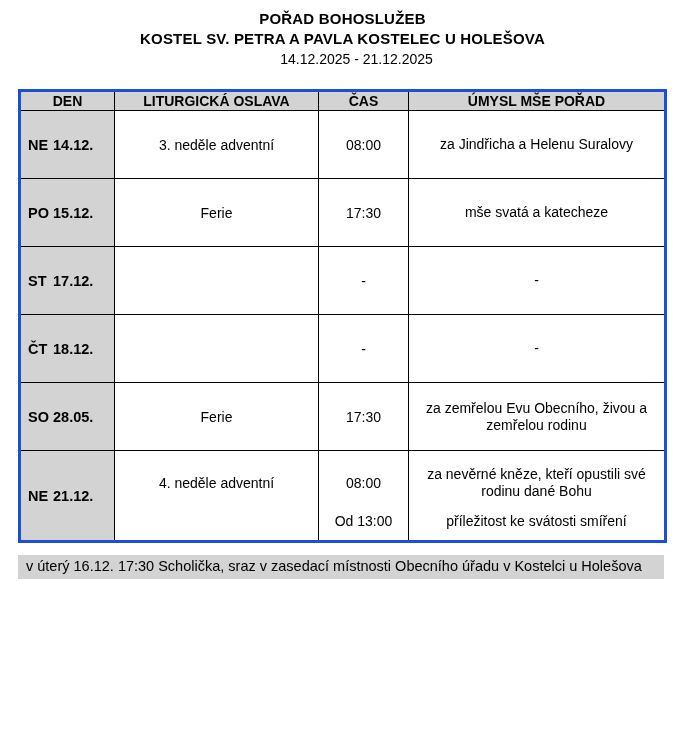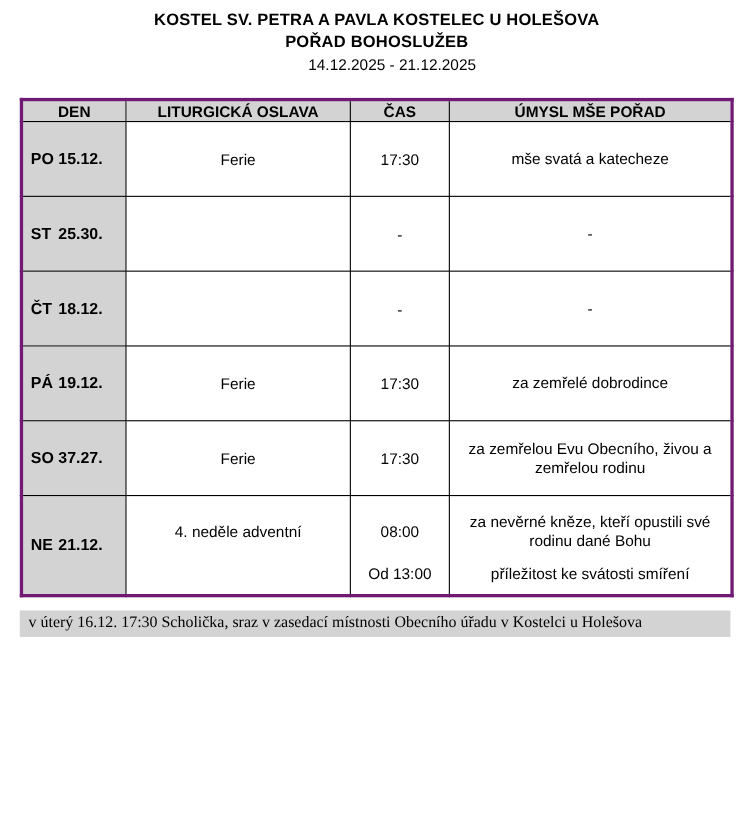--- a/index.html
+++ b/index.html
@@ -14,21 +14,21 @@
   
   .doc-header { text-align:center; padding-top:9px; }
   .title-line { font-weight:bold; font-size:15px; line-height:20px; letter-spacing:0.2px; }
   .date-line  { font-size:14px; line-height:20px;margin-left:28px; }
 
   
   table.schedule {
     border-collapse:collapse;
     table-layout:fixed;
     margin:20px 0 0 18px;
-    border:3px solid #701a75;
+    border:3px solid #1d4ed8;
   }
   col.c-day  { width:95px; }
   col.c-lit  { width:204px; }
   col.c-time { width:90px; }
   col.c-int  { width:257px; }
 
   th, td { border:1px solid #000; overflow:hidden; }
   thead th {
     background:#d3d3d3;
     height:20px;
@@ -67,83 +67,82 @@
   }
 
   
   .footer-note {
     width:646px;
     margin:12px 0 0 18px;
     background:#d3d3d3;
     padding:2px 8px 3px 8px;
     font-size:14.5px; line-height:19px;
     text-align:left;
-    font-family:Liberation Serif, serif;
   }
 </style>
 </head>
 <body>
 
 <div class="page">
 
   <header class="doc-header">
+    <div class="title-line">POŘAD BOHOSLUŽEB</div>
     <div class="title-line">KOSTEL SV. PETRA A PAVLA KOSTELEC U HOLEŠOVA</div>
-    <div class="title-line">POŘAD BOHOSLUŽEB</div>
     <div class="date-line">14.12.2025 - 21.12.2025</div>
   </header>
 
   <table class="schedule">
     <colgroup>
       <col class="c-day">
         <col class="c-lit">
         <col class="c-time">
         <col class="c-int">
     </colgroup>
     <thead>
       <tr>
         <th>DEN</th>
         <th>LITURGICKÁ OSLAVA</th>
         <th>ČAS</th>
         <th>ÚMYSL MŠE POŘAD</th>
       </tr>
     </thead>
     <tbody>
 
+      <tr>
+        <td class="day"><span class="abbr">NE</span><span>14.12.</span></td>
+        <td class="lit">3. neděle adventní</td>
+        <td class="time">08:00</td>
+        <td class="int">za Jindřicha a Helenu Suralovy</td>
+      </tr>
 
       <tr>
         <td class="day"><span class="abbr">PO</span><span>15.12.</span></td>
         <td class="lit">Ferie</td>
         <td class="time">17:30</td>
         <td class="int">mše svatá a katecheze</td>
       </tr>
 
 
       <tr>
-        <td class="day"><span class="abbr">ST</span><span>25.30.</span></td>
+        <td class="day"><span class="abbr">ST</span><span>17.12.</span></td>
         <td class="lit"></td>
         <td class="time">-</td>
         <td class="int">-</td>
       </tr>
 
       <tr>
         <td class="day"><span class="abbr">ČT</span><span>18.12.</span></td>
         <td class="lit"></td>
         <td class="time">-</td>
         <td class="int">-</td>
       </tr>
 
-      <tr>
-        <td class="day"><span class="abbr">PÁ</span><span>19.12.</span></td>
-        <td class="lit">Ferie</td>
-        <td class="time">17:30</td>
-        <td class="int">za zemřelé dobrodince</td>
-      </tr>
 
       <tr>
-        <td class="day"><span class="abbr">SO</span><span>37.27.</span></td>
+        <td class="day"><span class="abbr">SO</span><span>28.05.</span></td>
         <td class="lit">Ferie</td>
         <td class="time">17:30</td>
         <td class="int">za zemřelou Evu Obecního, živou a zemřelou rodinu</td>
       </tr>
 
       <tr class="tall">
         <td class="day"><span class="abbr">NE</span><span>21.12.</span></td>
         <td class="lit">
           <div class="stack">
             <div class="top">4. neděle adventní</div>

